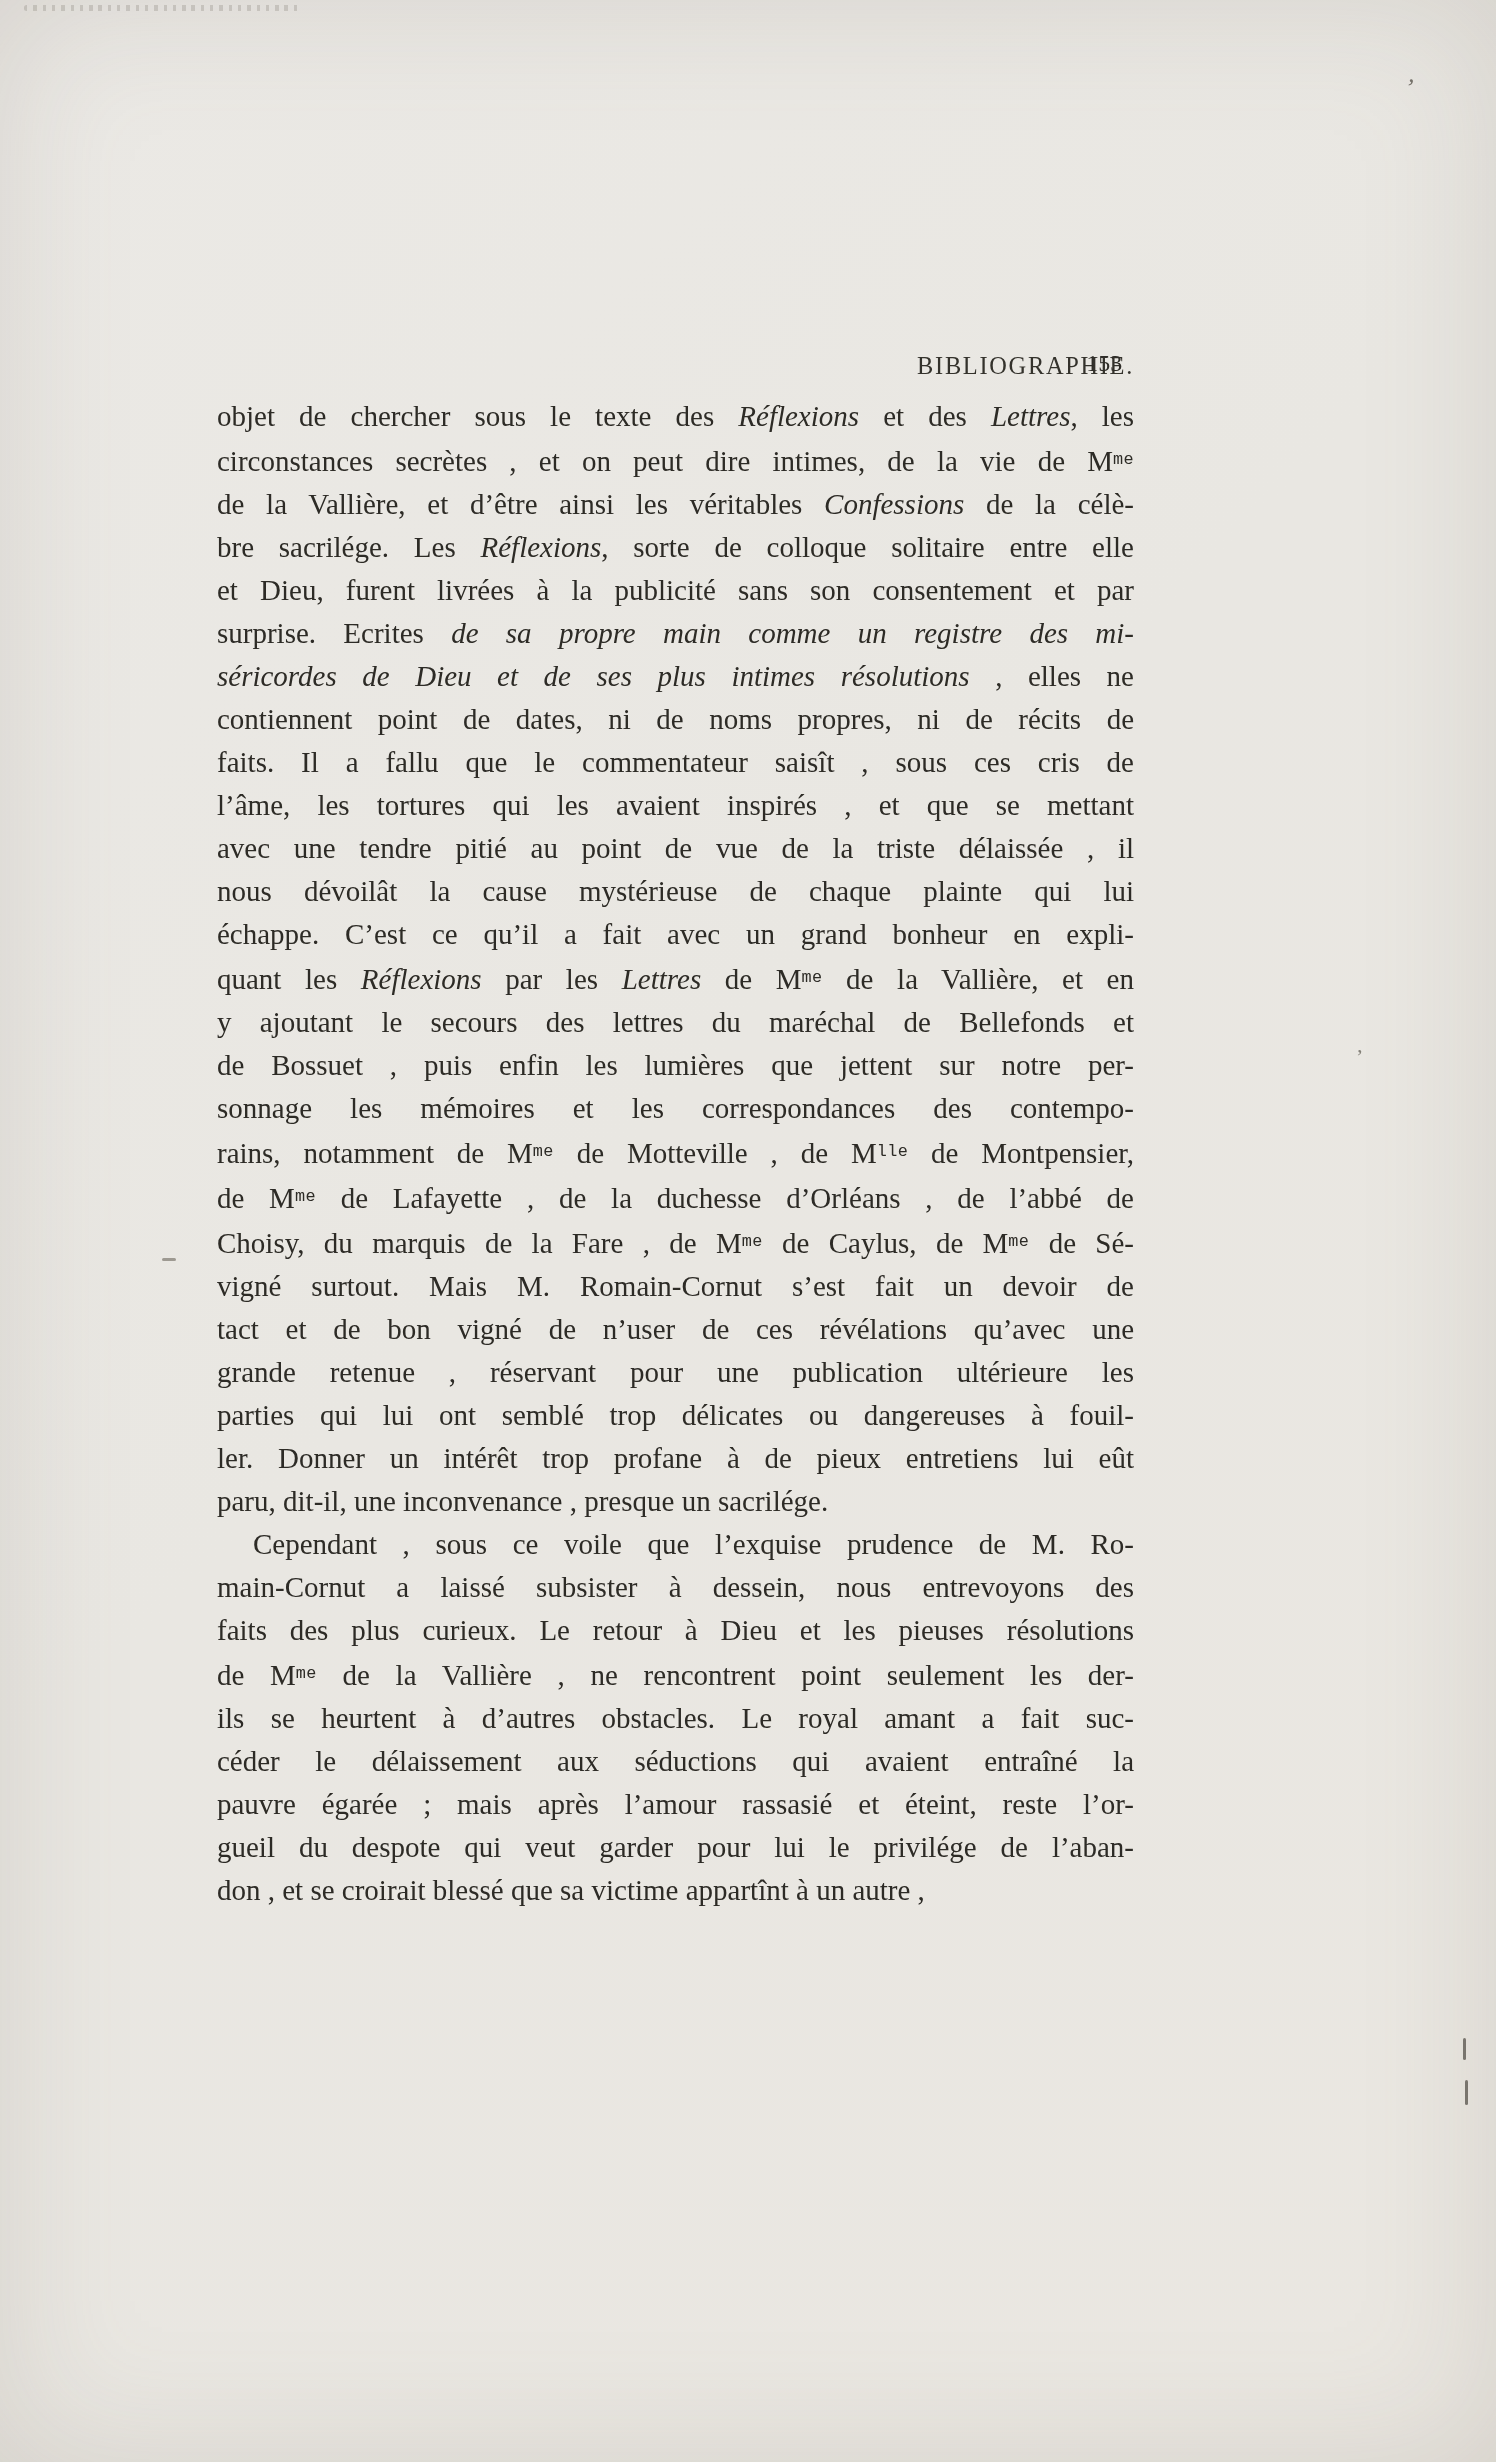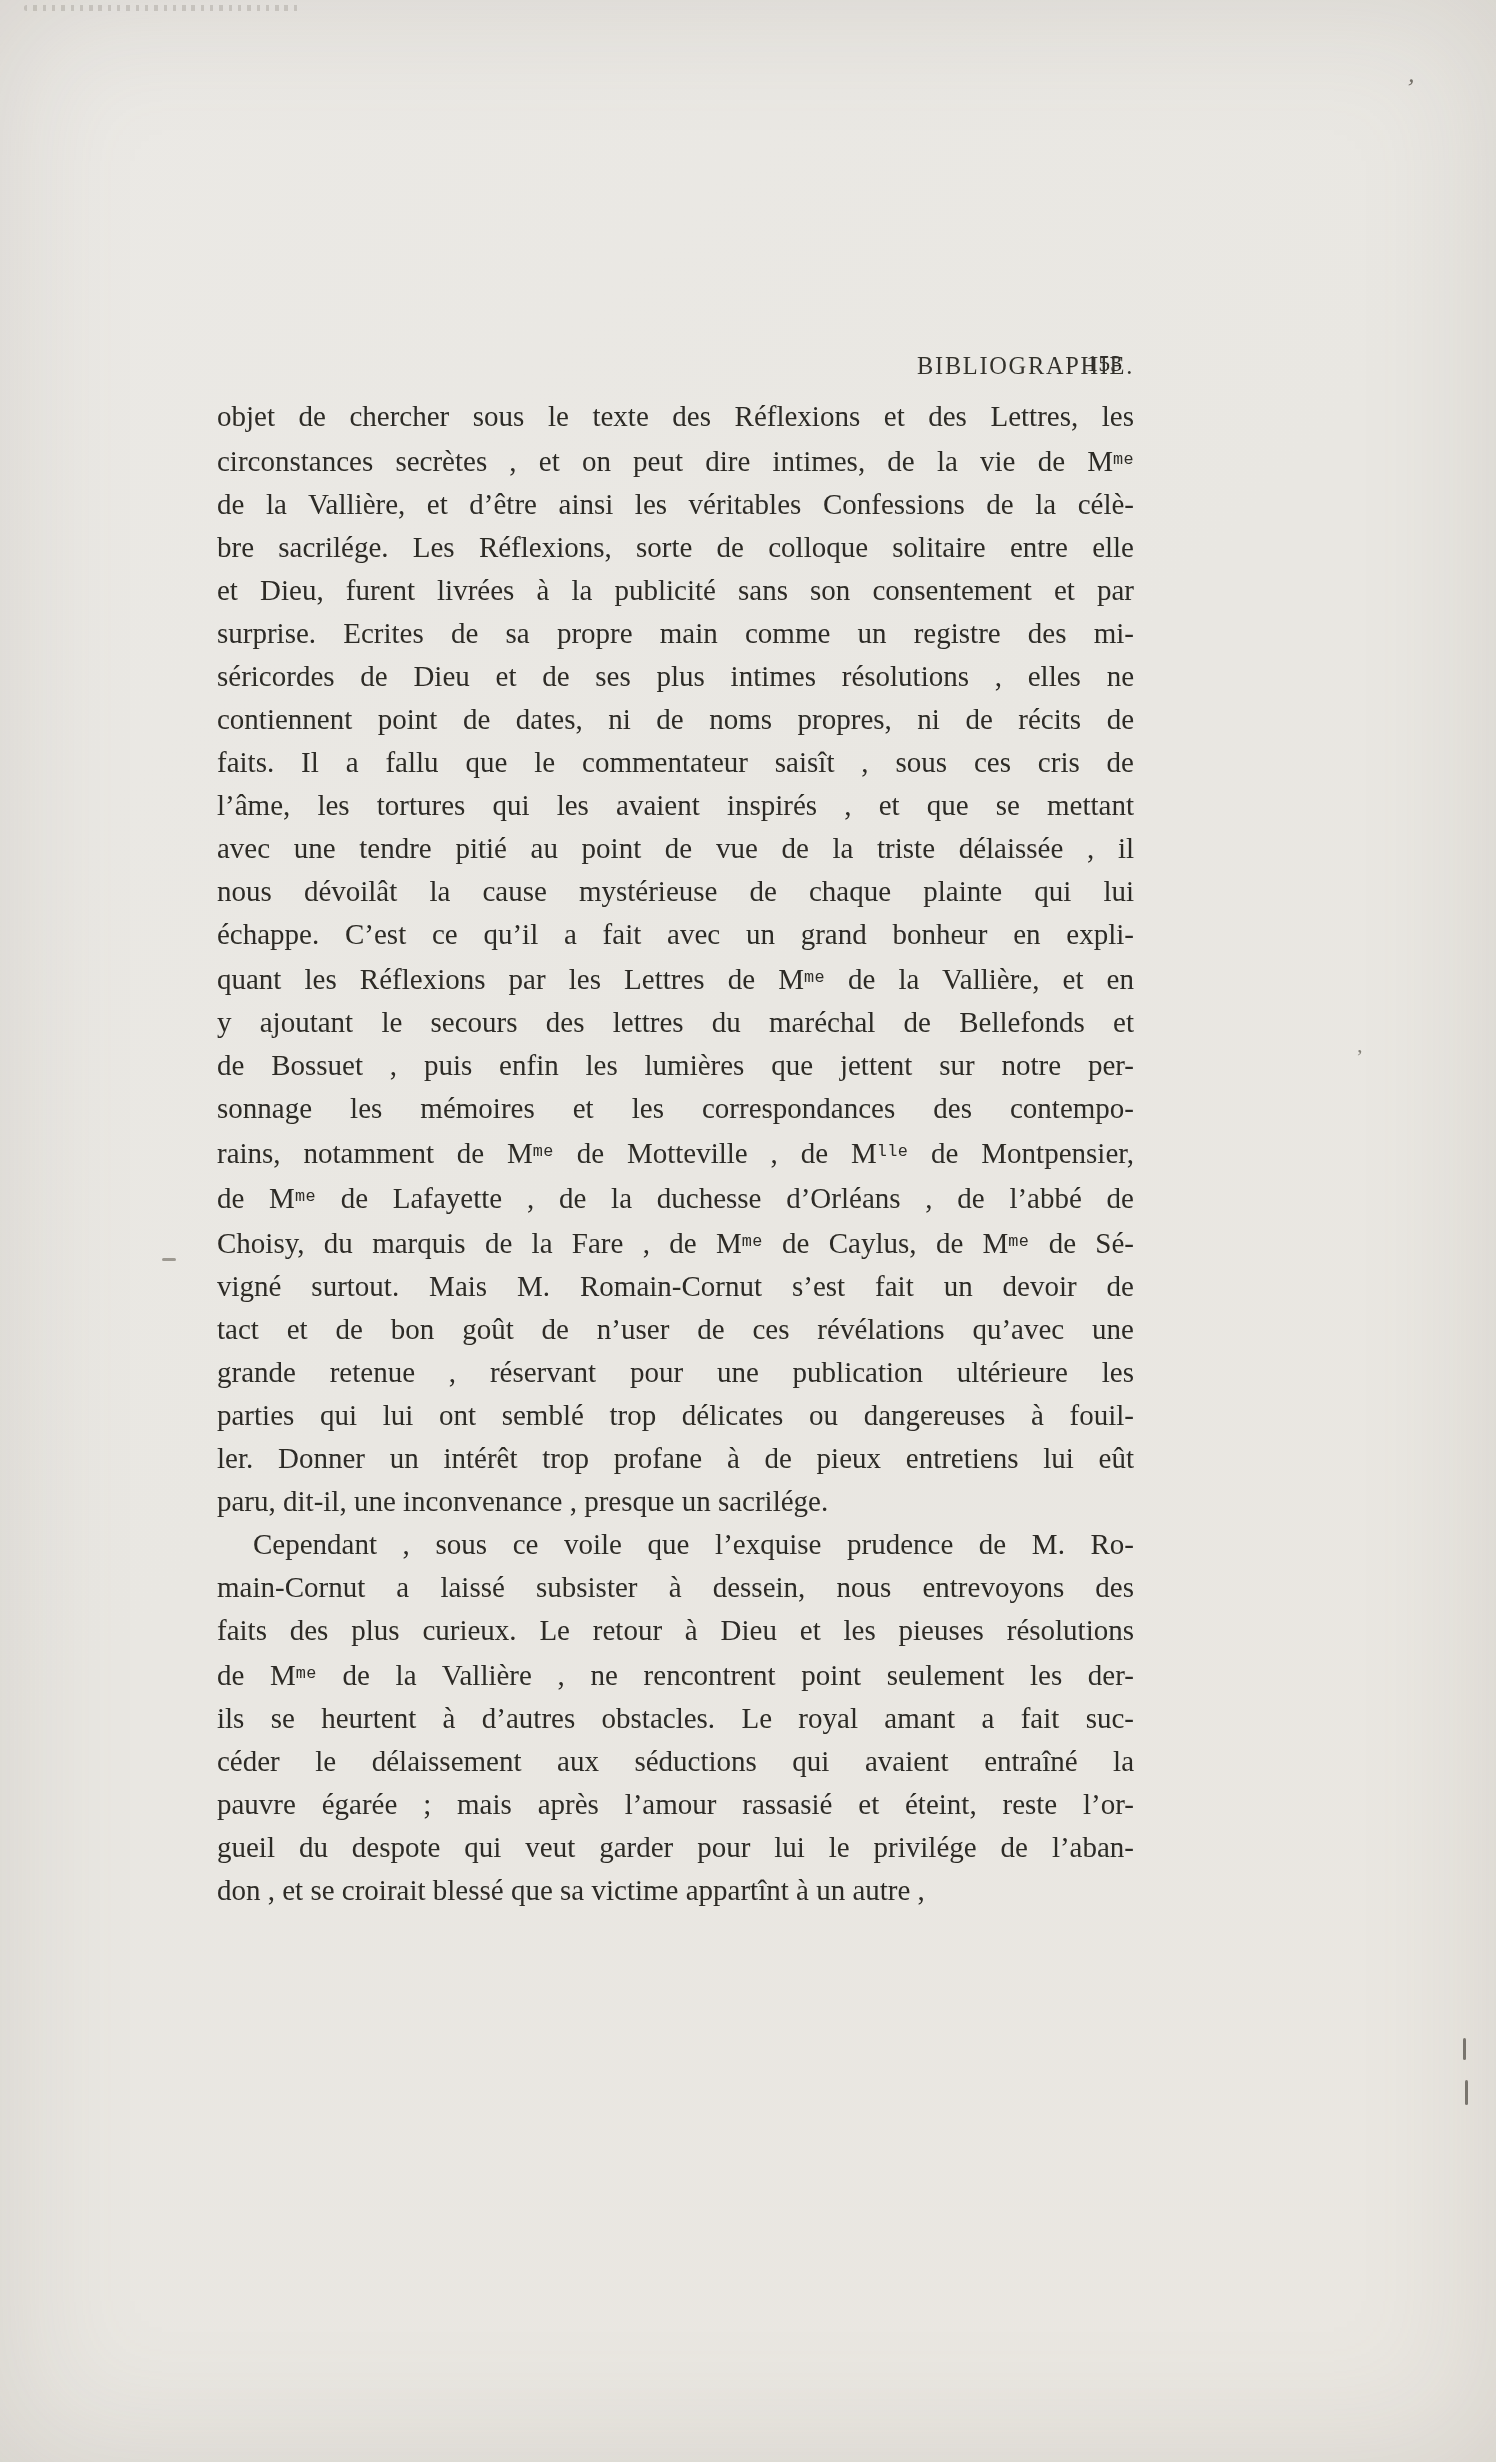--- a/index.html
+++ b/index.html
@@ -52,21 +52,21 @@
   .line {
     text-align: justify;
     text-align-last: justify;
     white-space: normal;
   }
   .line.last {
     text-align: justify;
     text-align-last: left;
   }
   .line.indent { text-indent: 36px; }
-  .italic { }
+  .italic { font-style: italic; }
   .sup {
     font-size: 0.58em;
     vertical-align: 0.42em;
     letter-spacing: 0.4px;
     font-family: Liberation Mono, monospace;
   }
 
   
   .artifact { position: absolute; color: #5a564d; pointer-events: none; }
   .artifact-topright { left: 1406px; top: 74px; font-size: 25px; transform: rotate(8deg); opacity: .8; }
@@ -112,21 +112,21 @@
       <div class="line"><span>nous dévoilât la cause mystérieuse de chaque plainte qui lui</span></div>
       <div class="line"><span>échappe. C’est ce qu’il a fait avec un grand bonheur en expli-</span></div>
       <div class="line"><span>quant les </span><span class="italic">Réflexions</span><span> par les </span><span class="italic">Lettres</span><span> de M</span><span class="sup">me</span><span> de la Vallière, et en</span></div>
       <div class="line"><span>y ajoutant le secours des lettres du maréchal de Bellefonds et</span></div>
       <div class="line"><span>de Bossuet , puis enfin les lumières que jettent sur notre per-</span></div>
       <div class="line"><span>sonnage les mémoires et les correspondances des contempo-</span></div>
       <div class="line"><span>rains, notamment de M</span><span class="sup">me</span><span> de Motteville , de M</span><span class="sup">lle</span><span> de Montpensier,</span></div>
       <div class="line"><span>de M</span><span class="sup">me</span><span> de Lafayette , de la duchesse d’Orléans , de l’abbé de</span></div>
       <div class="line"><span>Choisy, du marquis de la Fare , de M</span><span class="sup">me</span><span> de Caylus, de M</span><span class="sup">me</span><span> de Sé-</span></div>
       <div class="line"><span>vigné surtout. Mais M. Romain-Cornut s’est fait un devoir de</span></div>
-      <div class="line"><span>tact et de bon goût de n’user de ces révélations qu’avec une</span></div>
+      <div class="line"><span>tact et de bon vigné de n’user de ces révélations qu’avec une</span></div>
       <div class="line"><span>grande retenue , réservant pour une publication ultérieure les</span></div>
       <div class="line"><span>parties qui lui ont semblé trop délicates ou dangereuses à fouil-</span></div>
       <div class="line"><span>ler. Donner un intérêt trop profane à de pieux entretiens lui eût</span></div>
       <div class="line last"><span>paru, dit-il, une inconvenance , presque un sacrilége.</span></div>
       <div class="line indent"><span>Cependant , sous ce voile que l’exquise prudence de M. Ro-</span></div>
       <div class="line"><span>main-Cornut a laissé subsister à dessein, nous entrevoyons des</span></div>
       <div class="line"><span>faits des plus curieux. Le retour à Dieu et les pieuses résolutions</span></div>
       <div class="line"><span>de M</span><span class="sup">me</span><span> de la Vallière , ne rencontrent point seulement les der-</span></div>
       <div class="line"><span>ils se heurtent à d’autres obstacles. Le royal amant a fait suc-</span></div>
       <div class="line"><span>céder le délaissement aux séductions qui avaient entraîné la</span></div>

